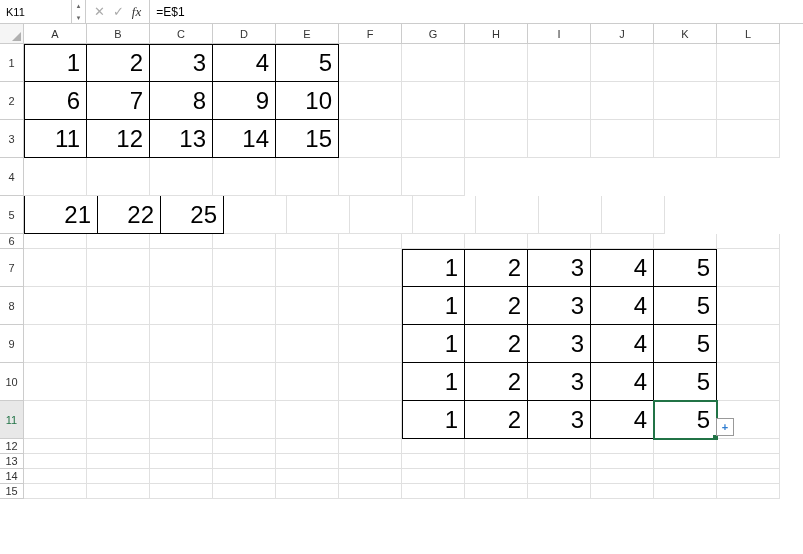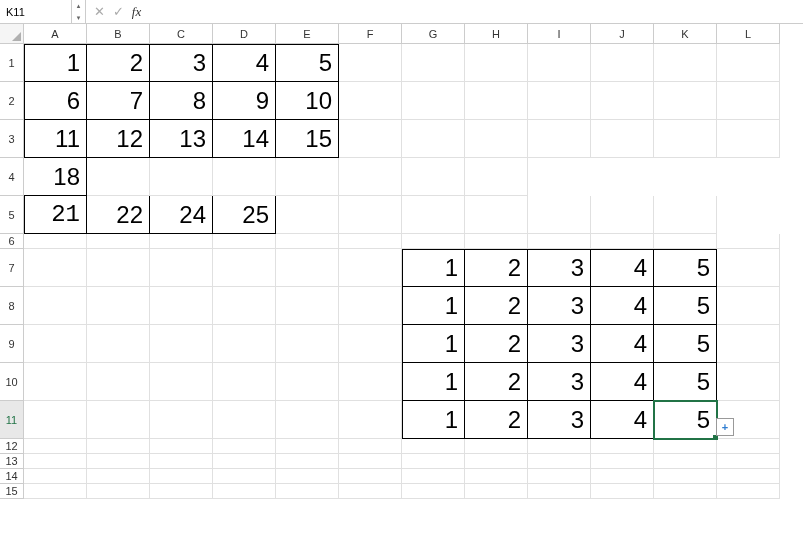--- a/index.html
+++ b/index.html
@@ -190,20 +190,21 @@
   <div class="name-box">K11</div>
   <div class="name-spin">
     <div class="arrow">▴</div>
     <div class="arrow">▾</div>
   </div>
   <div class="fb-btns">
     <span>✕</span>
     <span>✓</span>
     <span class="fx">fx</span>
   </div>
+  <div class="fb-input">=E$1</div>
 </div>
 
 <div class="grid-wrap">
   <div>
     <div class="corner"></div>
     <div class="row-headers" id="rowHeaders">
         <div class="row-h" style="height: 38px;">1</div>
         <div class="row-h" style="height: 38px;">2</div>
         <div class="row-h" style="height: 38px;">3</div>
         <div class="row-h" style="height: 38px;">4</div>
@@ -272,33 +273,31 @@
           <div class="cell big bcell" style="width: 63px; height: 38px;">15</div>
           <div class="cell" style="width: 63px; height: 38px;"></div>
           <div class="cell" style="width: 63px; height: 38px;"></div>
           <div class="cell" style="width: 63px; height: 38px;"></div>
           <div class="cell" style="width: 63px; height: 38px;"></div>
           <div class="cell" style="width: 63px; height: 38px;"></div>
           <div class="cell" style="width: 63px; height: 38px;"></div>
           <div class="cell" style="width: 63px; height: 38px;"></div>
         </div>
         <div class="row">
-          <div class="cell big bcell" style="width: 63px; height: 38px;">18</div>
-          <div class="cell" style="width: 63px; height: 38px;"></div>
-          <div class="cell" style="width: 63px; height: 38px;"></div>
-          <div class="cell" style="width: 63px; height: 38px;"></div>
-          <div class="cell" style="width: 63px; height: 38px;"></div>
-          <div class="cell" style="width: 63px; height: 38px;"></div>
-          <div class="cell" style="width: 63px; height: 38px;"></div>
-          <div class="cell" style="width: 63px; height: 38px;"></div>
-        </div>
-        <div class="row">
-          <div class="cell big bcell bcell-first" style="width: 63px; height: 38px; font-family: Liberation Mono, monospace;">21</div>
+          <div class="cell" style="width: 63px; height: 38px;"></div>
+          <div class="cell" style="width: 63px; height: 38px;"></div>
+          <div class="cell" style="width: 63px; height: 38px;"></div>
+          <div class="cell" style="width: 63px; height: 38px;"></div>
+          <div class="cell" style="width: 63px; height: 38px;"></div>
+          <div class="cell" style="width: 63px; height: 38px;"></div>
+          <div class="cell" style="width: 63px; height: 38px;"></div>
+        </div>
+        <div class="row">
+          <div class="cell big bcell bcell-first" style="width: 74px; height: 38px;">21</div>
           <div class="cell big bcell" style="width: 63px; height: 38px;">22</div>
-          <div class="cell big bcell" style="width: 63px; height: 38px;">24</div>
           <div class="cell big bcell" style="width: 63px; height: 38px;">25</div>
           <div class="cell" style="width: 63px; height: 38px;"></div>
           <div class="cell" style="width: 63px; height: 38px;"></div>
           <div class="cell" style="width: 63px; height: 38px;"></div>
           <div class="cell" style="width: 63px; height: 38px;"></div>
           <div class="cell" style="width: 63px; height: 38px;"></div>
           <div class="cell" style="width: 63px; height: 38px;"></div>
           <div class="cell" style="width: 63px; height: 38px;"></div>
         </div>
         <div class="row">

